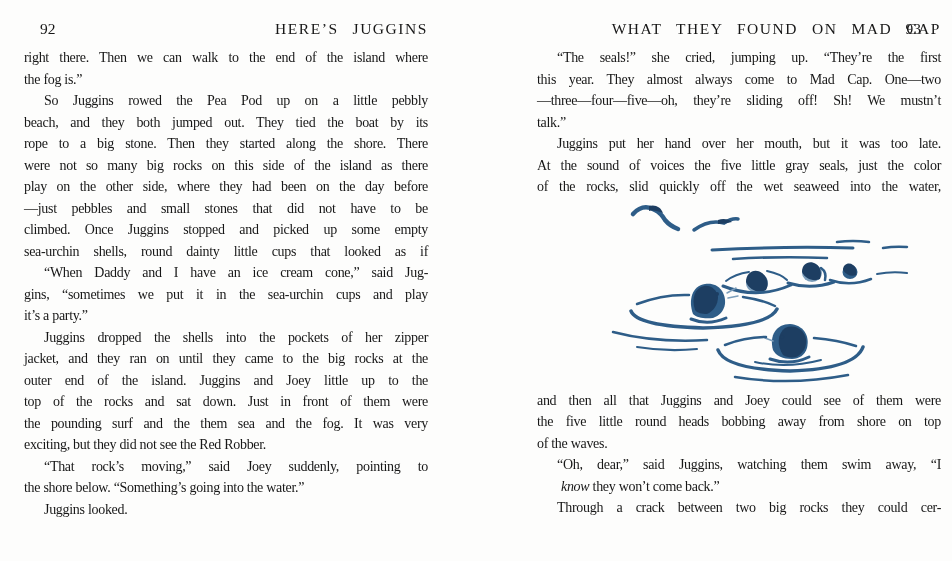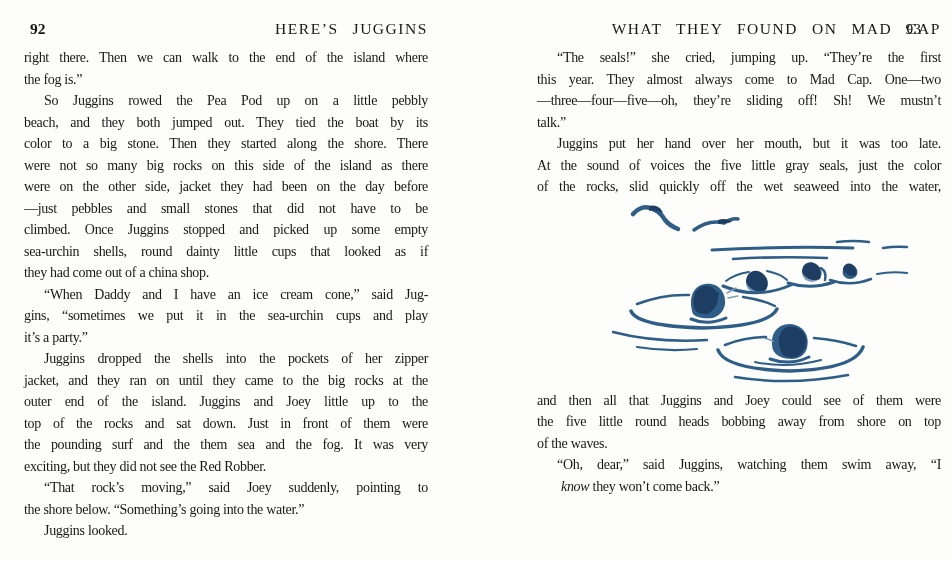--- a/index.html
+++ b/index.html
@@ -17,21 +17,21 @@
 
   .running-head {
     position:relative; height:22px; margin-bottom:7px;
     font-size:15.5px; line-height:22px;
   }
   .head-title {
     display:block; text-align:right;
     letter-spacing:0.10em; word-spacing:0.55em;
   }
   .page-num { position:absolute; top:0; font-size:15.5px; }
-  .page-num.left-num  { left:6px;font-weight:bold; }
+  .page-num.left-num  { left:16px; }
   .page-num.right-num { right:20px; }
 
   .lines { width:404px; }
   .line {
     font-size:14px;
     letter-spacing:-0.3px;
     line-height:21.5px;
     height:21.5px;
     white-space:nowrap;
     text-align:justify;
@@ -59,27 +59,26 @@
 <div class="page page-left">
   <div class="running-head">
     <span class="page-num left-num">92</span>
     <span class="head-title">HERE’S JUGGINS</span>
   </div>
   <div class="lines" id="left-lines">
       <div class="line">right there. Then we can walk to the end of the island where</div>
       <div class="line end">the fog is.”</div>
       <div class="line indent">So Juggins rowed the Pea Pod up on a little pebbly</div>
       <div class="line">beach, and they both jumped out. They tied the boat by its</div>
-      <div class="line">color to a big stone. Then they started along the shore. There</div>
+      <div class="line">rope to a big stone. Then they started along the shore. There</div>
       <div class="line">were not so many big rocks on this side of the island as there</div>
-      <div class="line">were on the other side, jacket they had been on the day before</div>
+      <div class="line">play on the other side, where they had been on the day before</div>
       <div class="line">—just pebbles and small stones that did not have to be</div>
       <div class="line">climbed. Once Juggins stopped and picked up some empty</div>
       <div class="line">sea-urchin shells, round dainty little cups that looked as if</div>
-      <div class="line end">they had come out of a china shop.</div>
       <div class="line indent">“When Daddy and I have an ice cream cone,” said Jug-</div>
       <div class="line">gins, “sometimes we put it in the sea-urchin cups and play</div>
       <div class="line end">it’s a party.”</div>
       <div class="line indent">Juggins dropped the shells into the pockets of her zipper</div>
       <div class="line">jacket, and they ran on until they came to the big rocks at the</div>
       <div class="line">outer end of the island. Juggins and Joey little up to the</div>
       <div class="line">top of the rocks and sat down. Just in front of them were</div>
       <div class="line">the pounding surf and the them sea and the fog. It was very</div>
       <div class="line end">exciting, but they did not see the Red Robber.</div>
       <div class="line indent">“That rock’s moving,” said Joey suddenly, pointing to</div>
@@ -173,14 +172,15 @@
       </g>
     </svg>
   </div>
 
   <div class="lines" id="right-lines-lower">
       <div class="line">and then all that Juggins and Joey could see of them were</div>
       <div class="line">the five little round heads bobbing away from shore on top</div>
       <div class="line end">of the waves.</div>
       <div class="line indent">“Oh, dear,” said Juggins, watching them swim away, “I</div>
       <div class="line end"><span class="it">know</span><span> they won’t come back.”</span></div>
+      <div class="line indent">Through a crack between two big rocks they could cer-</div>
     </div>
 </div>
 
 </body></html>

